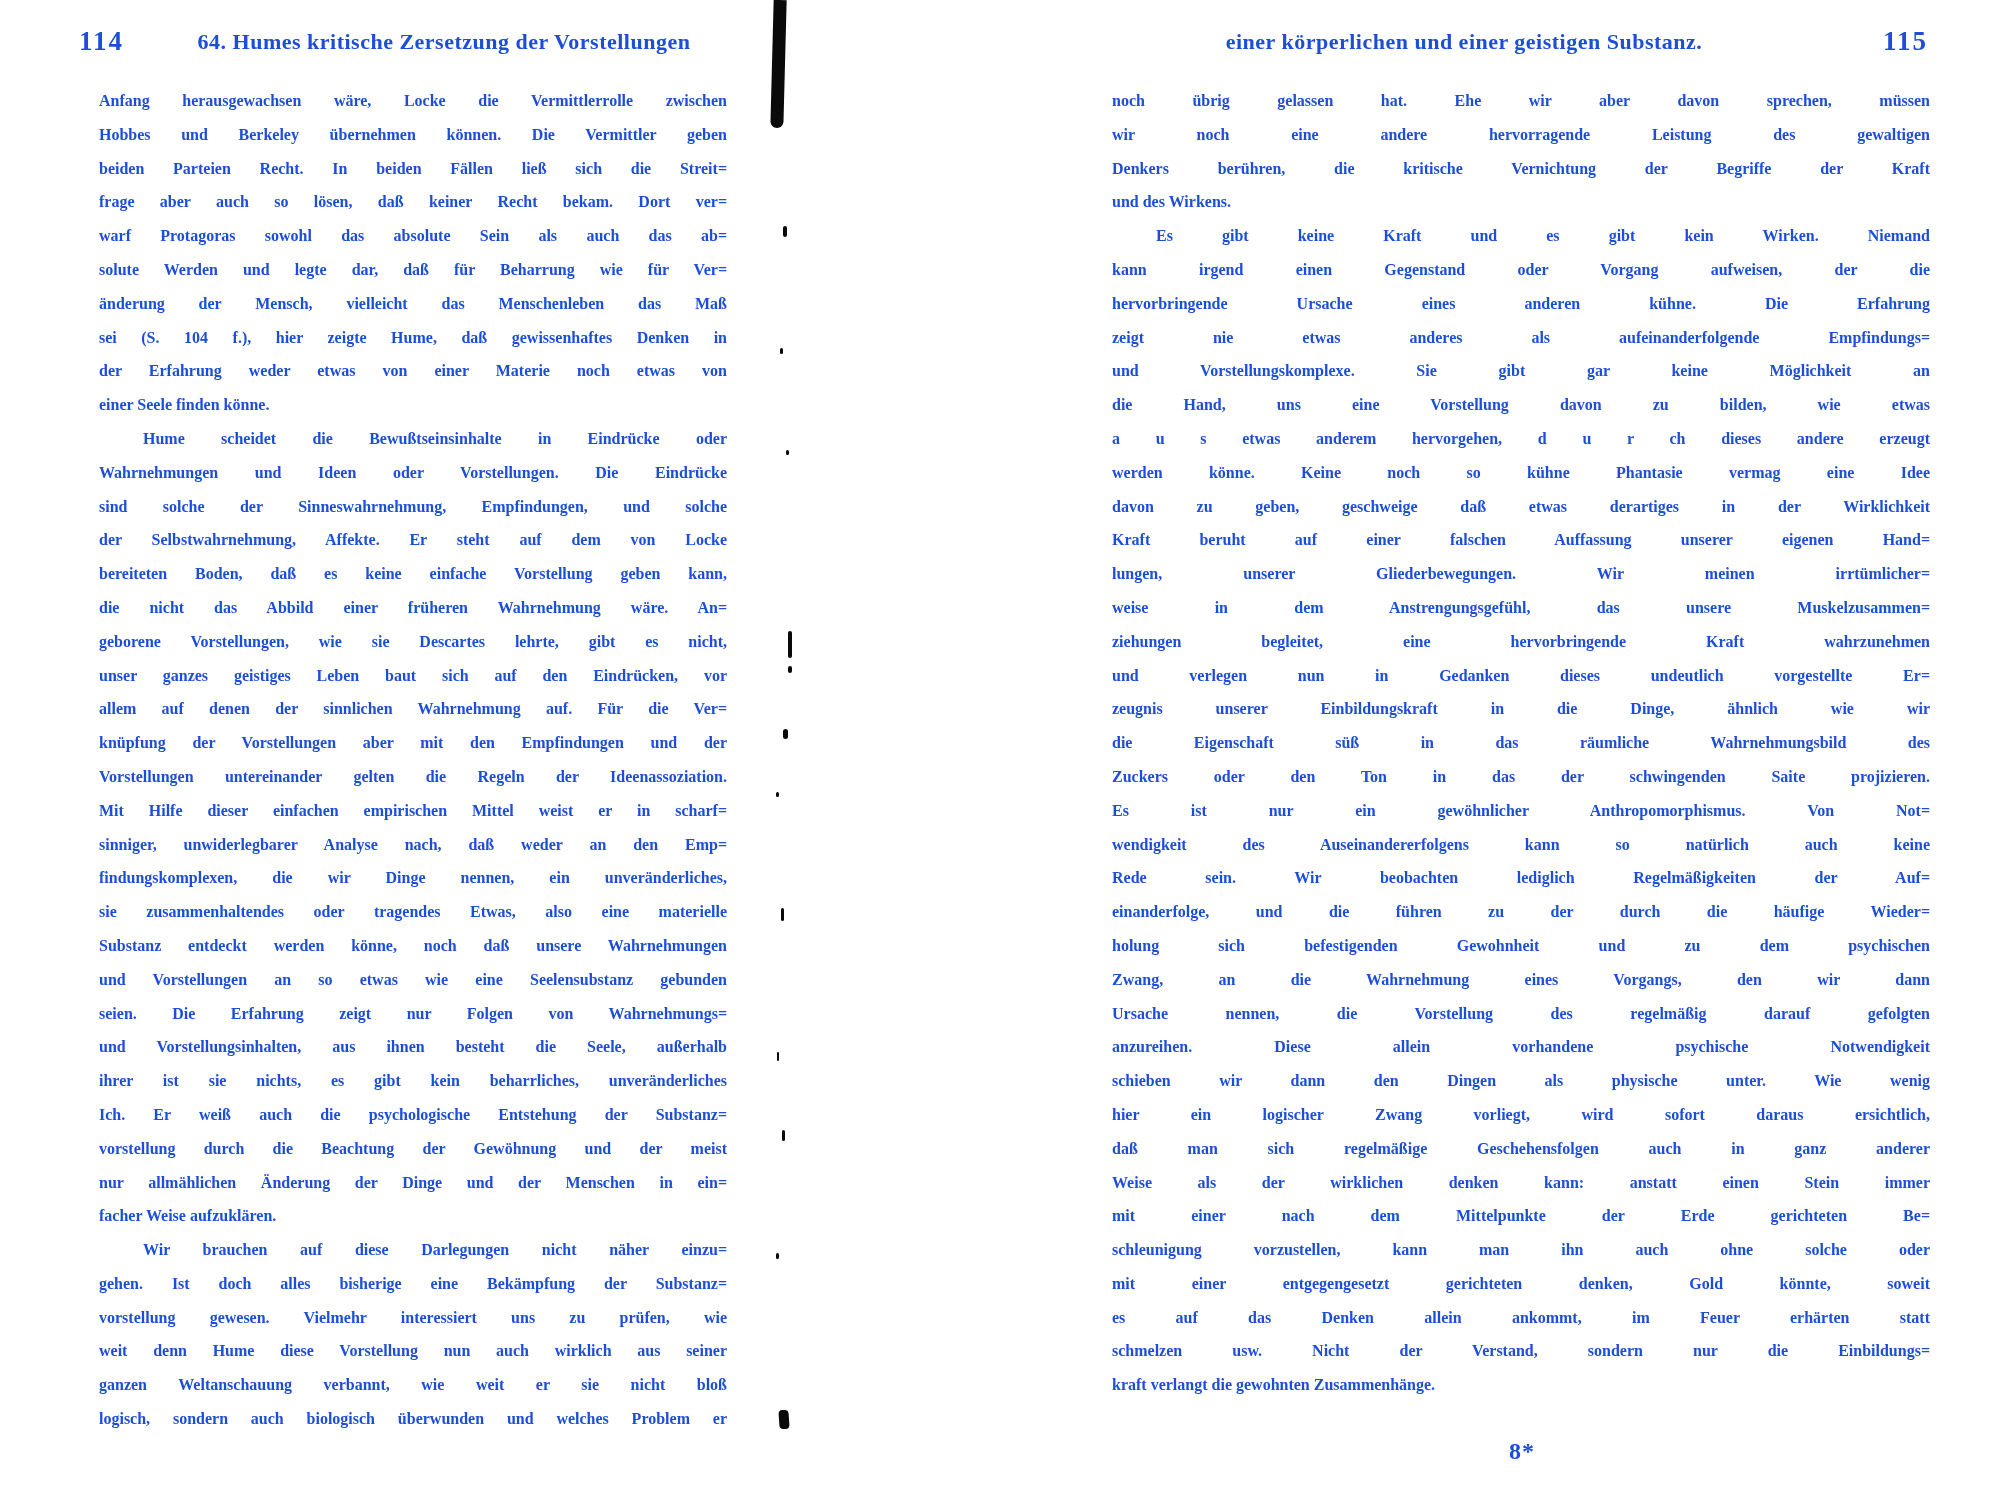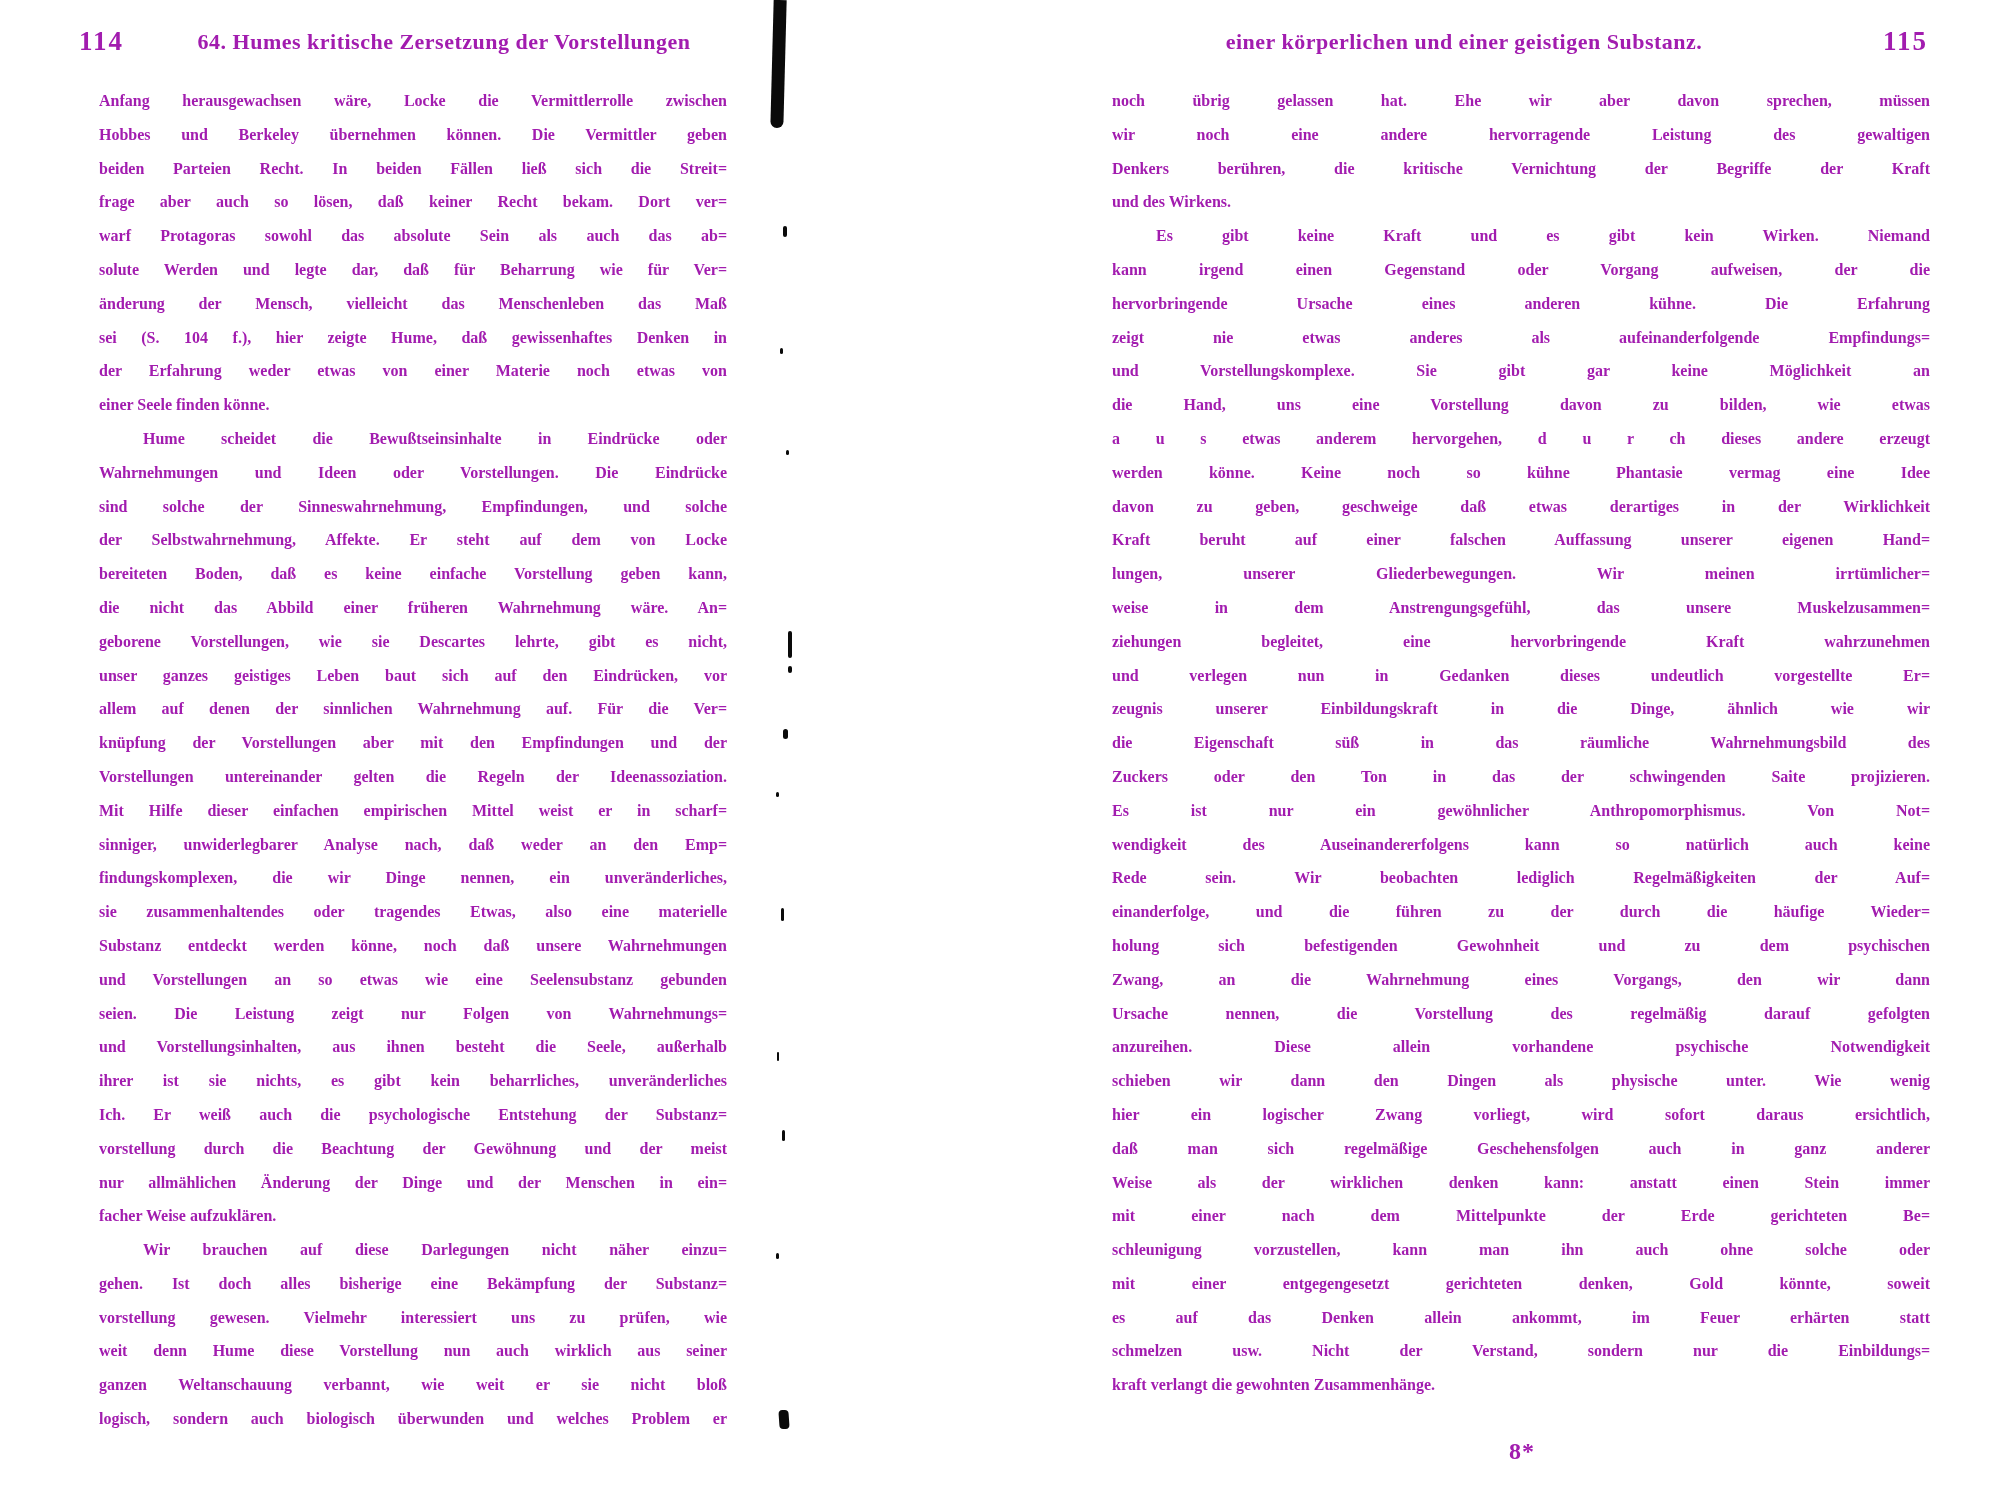--- a/index.html
+++ b/index.html
@@ -2,21 +2,21 @@
 <html><head>
 <meta charset="utf-8">
 <style>
   html,body{margin:0;padding:0;background:#e8e8e8;}
   .scan{
     position:relative;
     width:2000px;height:1497px;
     background:#ffffff;
     overflow:hidden;
     font-family:"Liberation Serif", serif;
-    color:#a21caf;
+    color:#1d4ed8;
   }
   .page{position:absolute;top:0;}
   .page-left{left:75px;width:652px;}
   .page-right{left:1112px;width:818px;}
   .header-row{position:absolute;top:26px;left:0;right:0;height:34px;font-weight:bold;}
   .page-num{position:absolute;top:0;font-size:27px;letter-spacing:2px;}
   .page-left .page-num{left:4px;}
   .page-right .page-num{right:2px;}
   .running-title{
     position:absolute;top:3px;left:0;right:4px;
@@ -88,21 +88,21 @@
         <div class="line">unser ganzes geistiges Leben baut sich auf den Eindrücken, vor</div>
         <div class="line">allem auf denen der sinnlichen Wahrnehmung auf.  Für die Ver=</div>
         <div class="line">knüpfung der Vorstellungen aber mit den Empfindungen und der</div>
         <div class="line">Vorstellungen untereinander gelten die Regeln der Ideenassoziation.</div>
         <div class="line">Mit Hilfe dieser einfachen empirischen Mittel weist er in scharf=</div>
         <div class="line">sinniger, unwiderlegbarer Analyse nach, daß weder an den Emp=</div>
         <div class="line">findungskomplexen, die wir Dinge nennen, ein unveränderliches,</div>
         <div class="line">sie zusammenhaltendes oder tragendes Etwas, also eine materielle</div>
         <div class="line">Substanz entdeckt werden könne, noch daß unsere Wahrnehmungen</div>
         <div class="line">und Vorstellungen an so etwas wie eine Seelensubstanz gebunden</div>
-        <div class="line">seien.  Die Leistung zeigt nur Folgen von Wahrnehmungs=</div>
+        <div class="line">seien.  Die Erfahrung zeigt nur Folgen von Wahrnehmungs=</div>
         <div class="line">und Vorstellungsinhalten, aus ihnen besteht die Seele, außerhalb</div>
         <div class="line">ihrer ist sie nichts, es gibt kein beharrliches, unveränderliches</div>
         <div class="line">Ich.  Er weiß auch die psychologische Entstehung der Substanz=</div>
         <div class="line">vorstellung durch die Beachtung der Gewöhnung und der meist</div>
         <div class="line">nur allmählichen Änderung der Dinge und der Menschen in ein=</div>
         <div class="line flush">facher Weise aufzuklären.</div>
         <div class="line indent">Wir brauchen auf diese Darlegungen nicht näher einzu=</div>
         <div class="line">gehen.  Ist doch alles bisherige eine Bekämpfung der Substanz=</div>
         <div class="line">vorstellung gewesen.  Vielmehr interessiert uns zu prüfen, wie</div>
         <div class="line">weit denn Hume diese Vorstellung nun auch wirklich aus seiner</div>

